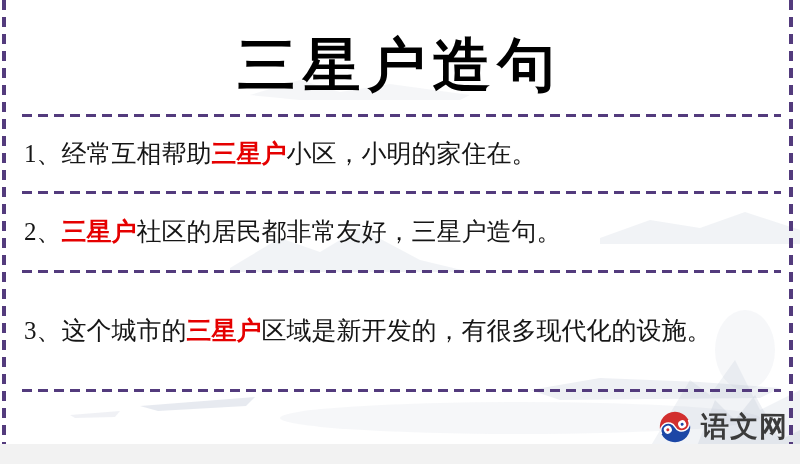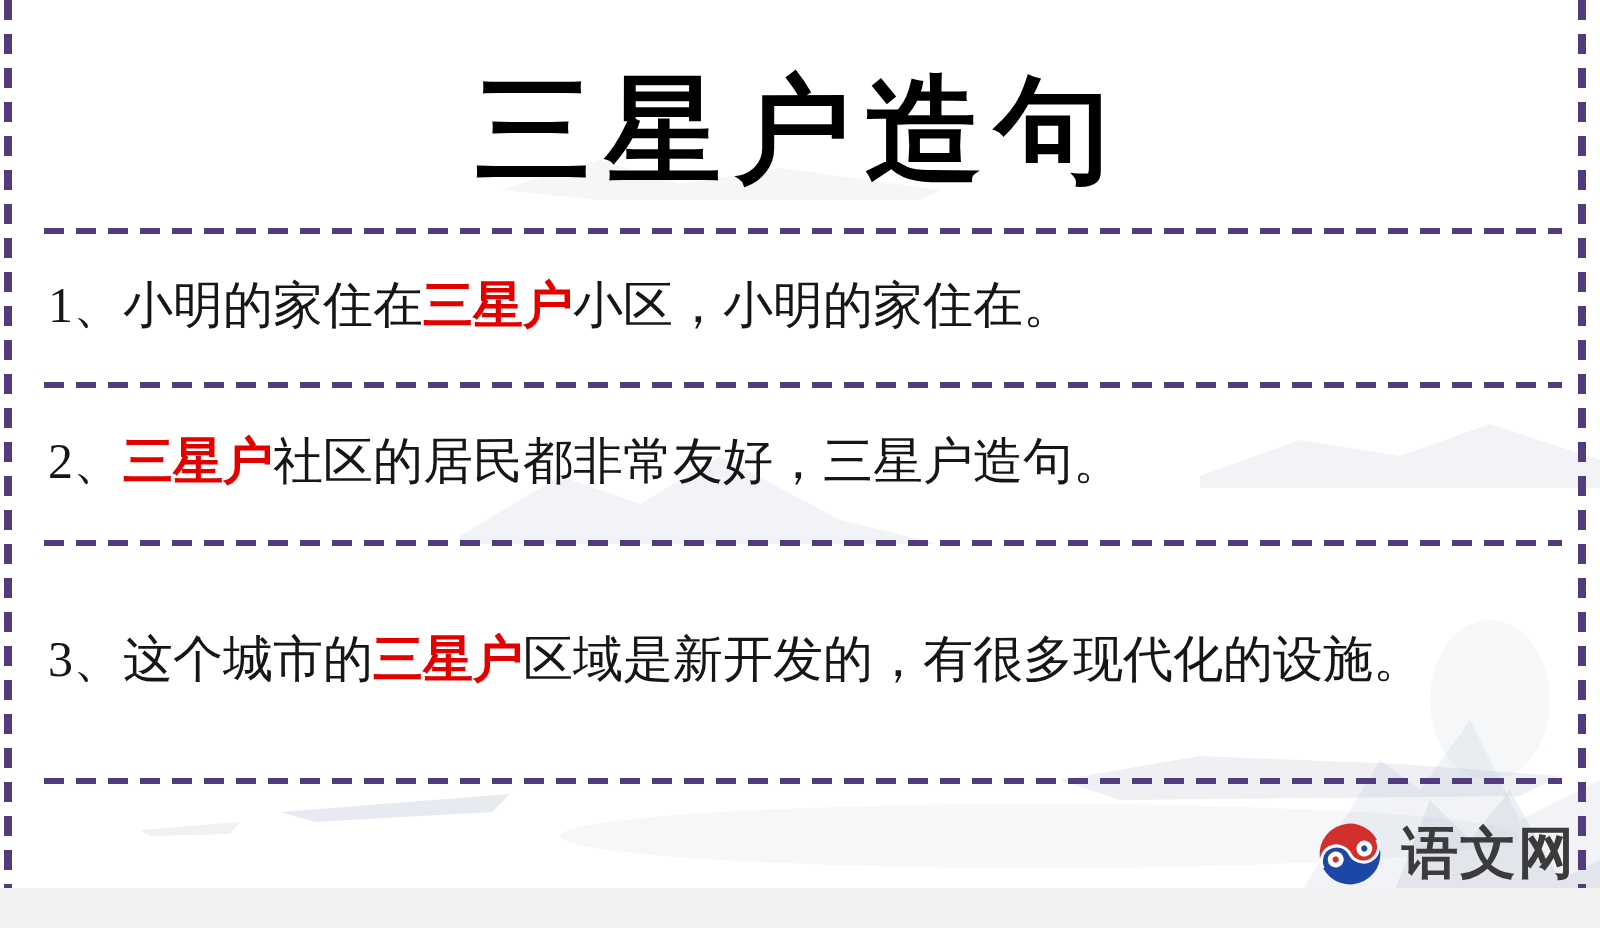--- a/index.html
+++ b/index.html
@@ -84,21 +84,21 @@
   <div class="vline right"></div>
   <div class="hline l1"></div>
   <div class="hline l2"></div>
   <div class="hline l3"></div>
   <div class="hline l4"></div>
 
   <div class="title">三星户造句</div>
 
   <div class="sentence s1">
     <div class="txt">
-      <span>1、</span><span>小明的家住在</span><span class="kw">三星户</span><span>小区，小明的家住在。</span>
+      <span>1、</span><span>经常互相帮助</span><span class="kw">三星户</span><span>小区，小明的家住在。</span>
     </div>
   </div>
 
   <div class="sentence s2">
     <div class="txt">
       <span>2、</span><span></span><span class="kw">三星户</span><span>社区的居民都非常友好，三星户造句。</span>
     </div>
   </div>
 
   <div class="sentence s3">

